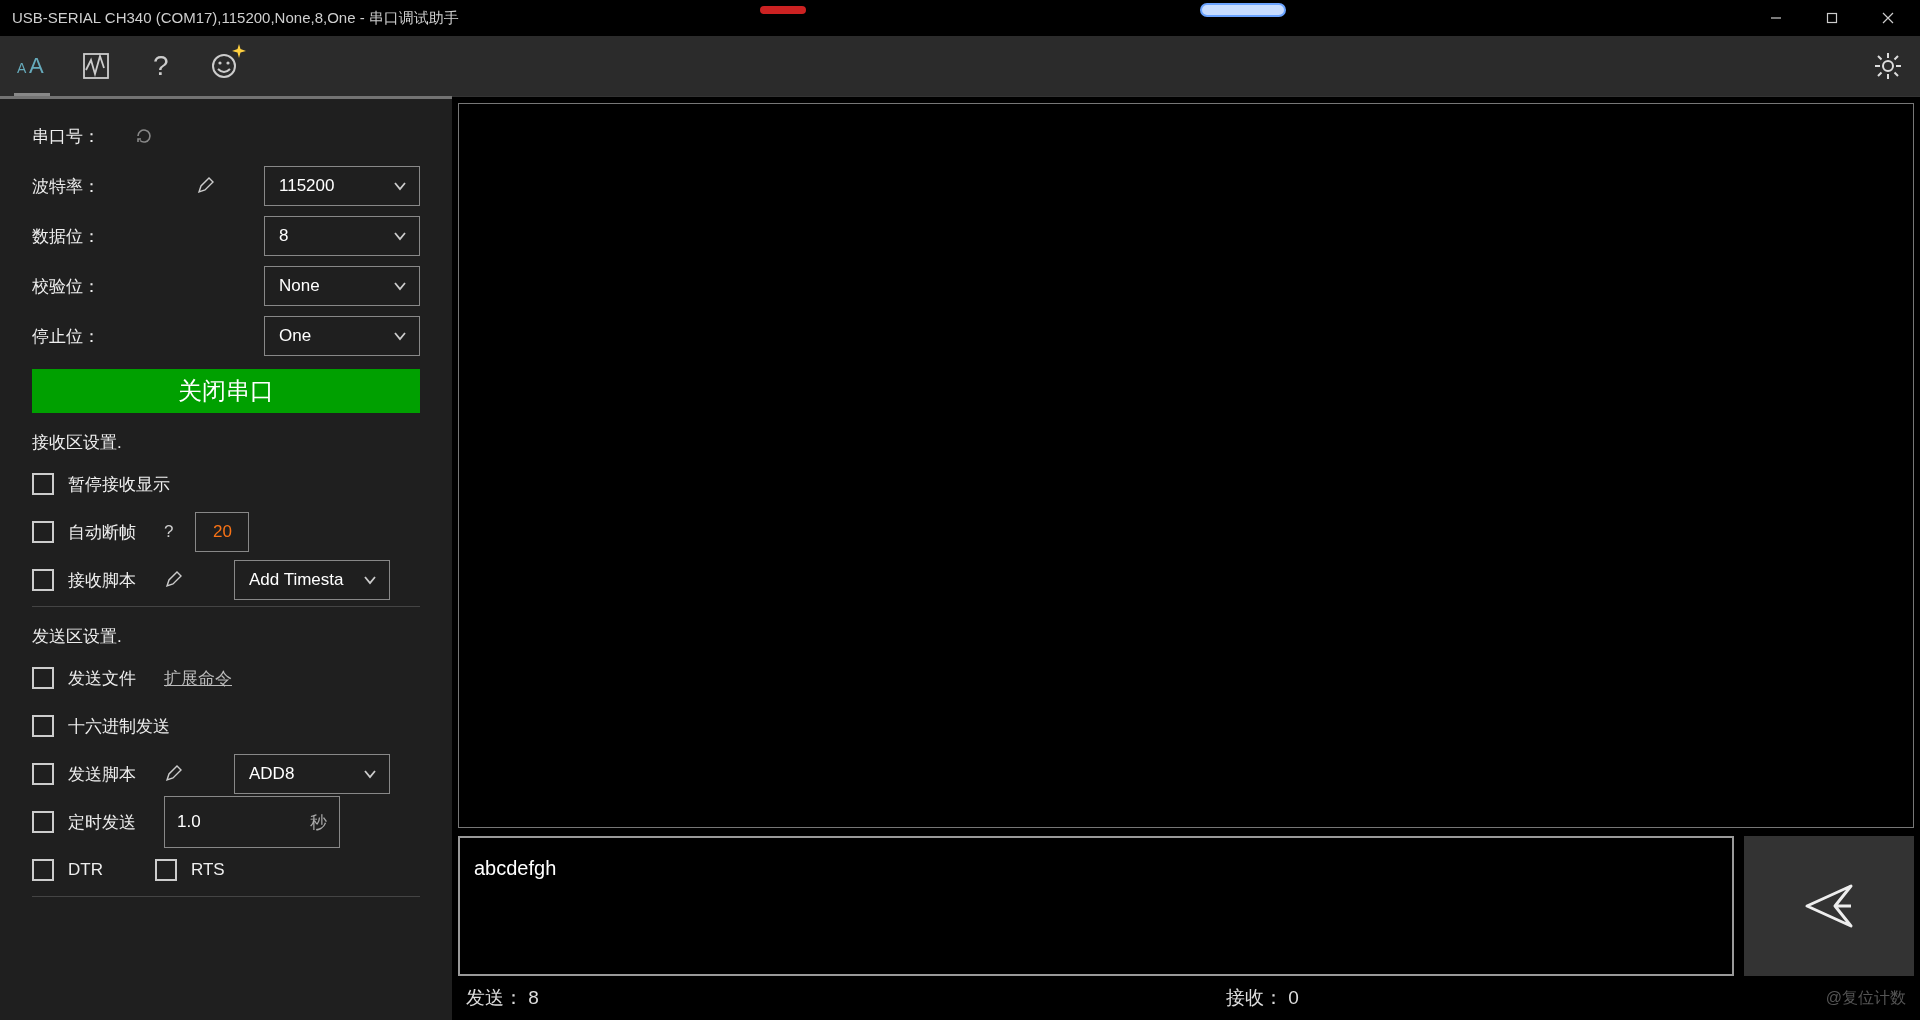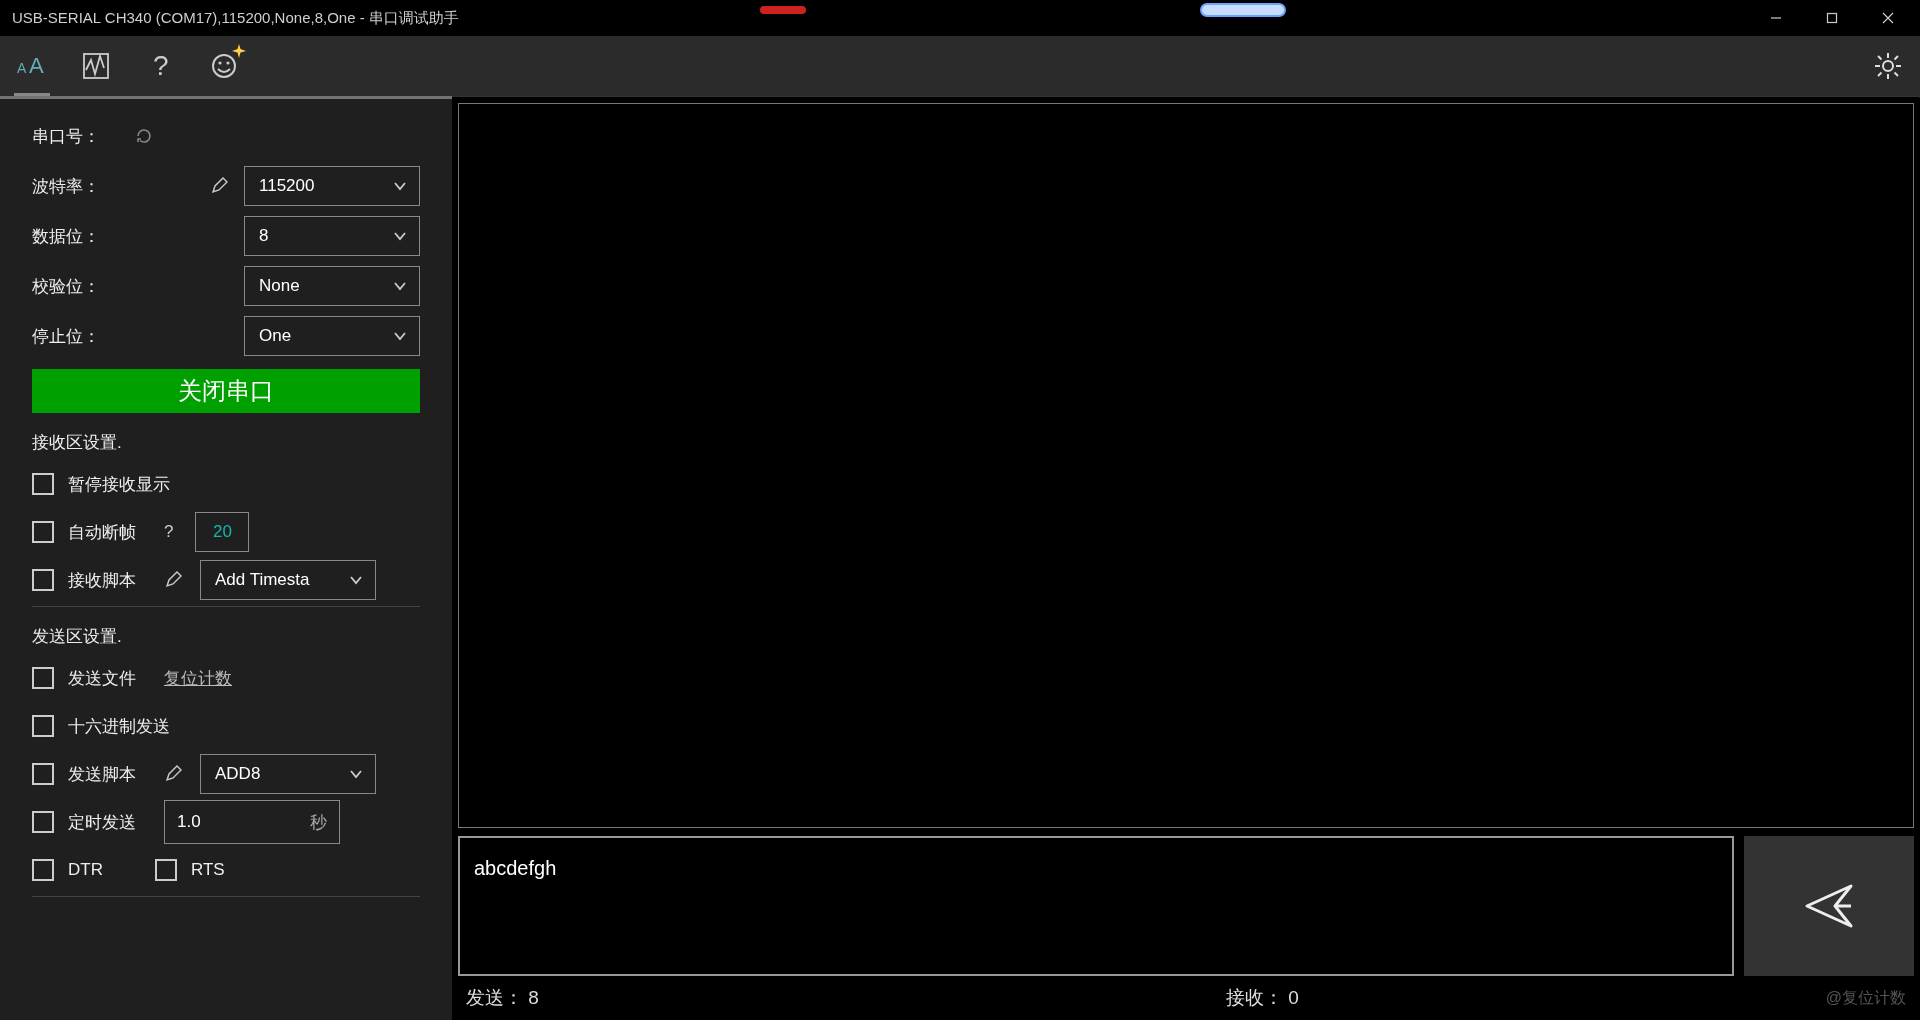--- a/index.html
+++ b/index.html
@@ -21,37 +21,37 @@
 
 .sidebar { width:452px; background:#1f1f1f; padding:14px 32px; display:flex; flex-direction:column; gap:4px; border-top:3px solid #737373; }
 .row { display:flex; align-items:center; height:46px; gap:12px; }
 .row .lbl { width:90px; color:#eee; }
 .row .spacer { flex:1; }
 .refresh-dot { width:20px; height:20px; display:flex; align-items:center; justify-content:center; color:#888; }
 
 .dropdown { height:40px; border:1.6px solid #888; background:#1f1f1f; color:#fff; display:flex; align-items:center; padding:0 40px 0 14px; position:relative; font-size:17px; }
 .dropdown .chev { position:absolute; right:10px; top:50%; transform:translateY(-50%); }
 .dd-wide { width:280px; }
-.dd-mid  { width:176px; }
+.dd-mid  { width:156px;margin-left:34px; }
 
 .close-btn { height:44px; background:#00a000; color:#fff; display:flex; align-items:center; justify-content:center; font-size:24px; margin-top:6px; }
 
 .section-title { color:#eee; margin-top:14px; margin-bottom:4px; }
 .check-row { display:flex; align-items:center; height:44px; gap:14px; }
 .cbox { width:22px; height:22px; border:2px solid #ccc; background:transparent; flex:0 0 auto; }
 .check-row .txt { color:#eee; }
 .tiny-q { color:#ccc; margin-right:8px; }
-.num-box { width:54px; height:40px; border:1.6px solid #888; display:flex; align-items:center; justify-content:center; color:#14b8a6; }
+.num-box { width:54px; height:40px; border:1.6px solid #888; display:flex; align-items:center; justify-content:center; color:#f97316; }
 .edit-ic { width:22px; height:22px; color:#ccc; }
 
 .link-row { display:flex; justify-content:space-around; margin:8px 0 10px; }
 .tlink { color:#bbb; text-decoration:underline; font-size:17px; }
 .hr { height:1px; background:#444; }
 
-.unit-box { height:44px; border:1.6px solid #888; display:flex; align-items:center; padding:0 12px; gap:8px; color:#fff; width:176px; }
+.unit-box { height:52px; border:1.6px solid #888; display:flex; align-items:center; padding:0 12px; gap:8px; color:#fff; width:176px; }
 .unit-box .suffix { margin-left:auto; color:#aaa; }
 
 .main { flex:1; display:flex; flex-direction:column; border-top:1px solid #333; }
 .rx-area { flex:1; margin:6px 6px 0 6px; border:1.6px solid #777; background:#000; }
 .tx-row { display:flex; height:140px; margin:8px 6px 0 6px; gap:10px; }
 .tx-area { flex:1; border:2px solid #999; background:#000; color:#fff; padding:19px 14px; font-size:20px; font-family:inherit; resize:none; }
 .send-btn { width:170px; background:#333; display:flex; align-items:center; justify-content:center; }
 .statusbar { height:44px; display:flex; align-items:center; color:#ddd; padding:0 14px; gap:60px; font-size:19px;justify-content:center; }
 .statusbar .sent { width:700px; }
 .statusbar .wm { margin-left:auto; color:#555; font-size:16px; }
@@ -224,21 +224,21 @@
     </div>
 
     <div class="hr"></div>
 
     <div class="section-title">发送区设置.</div>
 
     <div class="check-row">
       <div class="cbox"></div>
       <span class="txt">发送文件</span>
       <div class="spacer"></div>
-      <span class="tlink">复位计数</span>
+      <span class="tlink">扩展命令</span>
       <div style="width:30px"></div>
     </div>
     <div class="check-row">
       <div class="cbox"></div>
       <span class="txt">十六进制发送</span>
     </div>
     <div class="check-row">
       <div class="cbox"></div>
       <span class="txt">发送脚本</span>
       <div class="spacer"></div>

